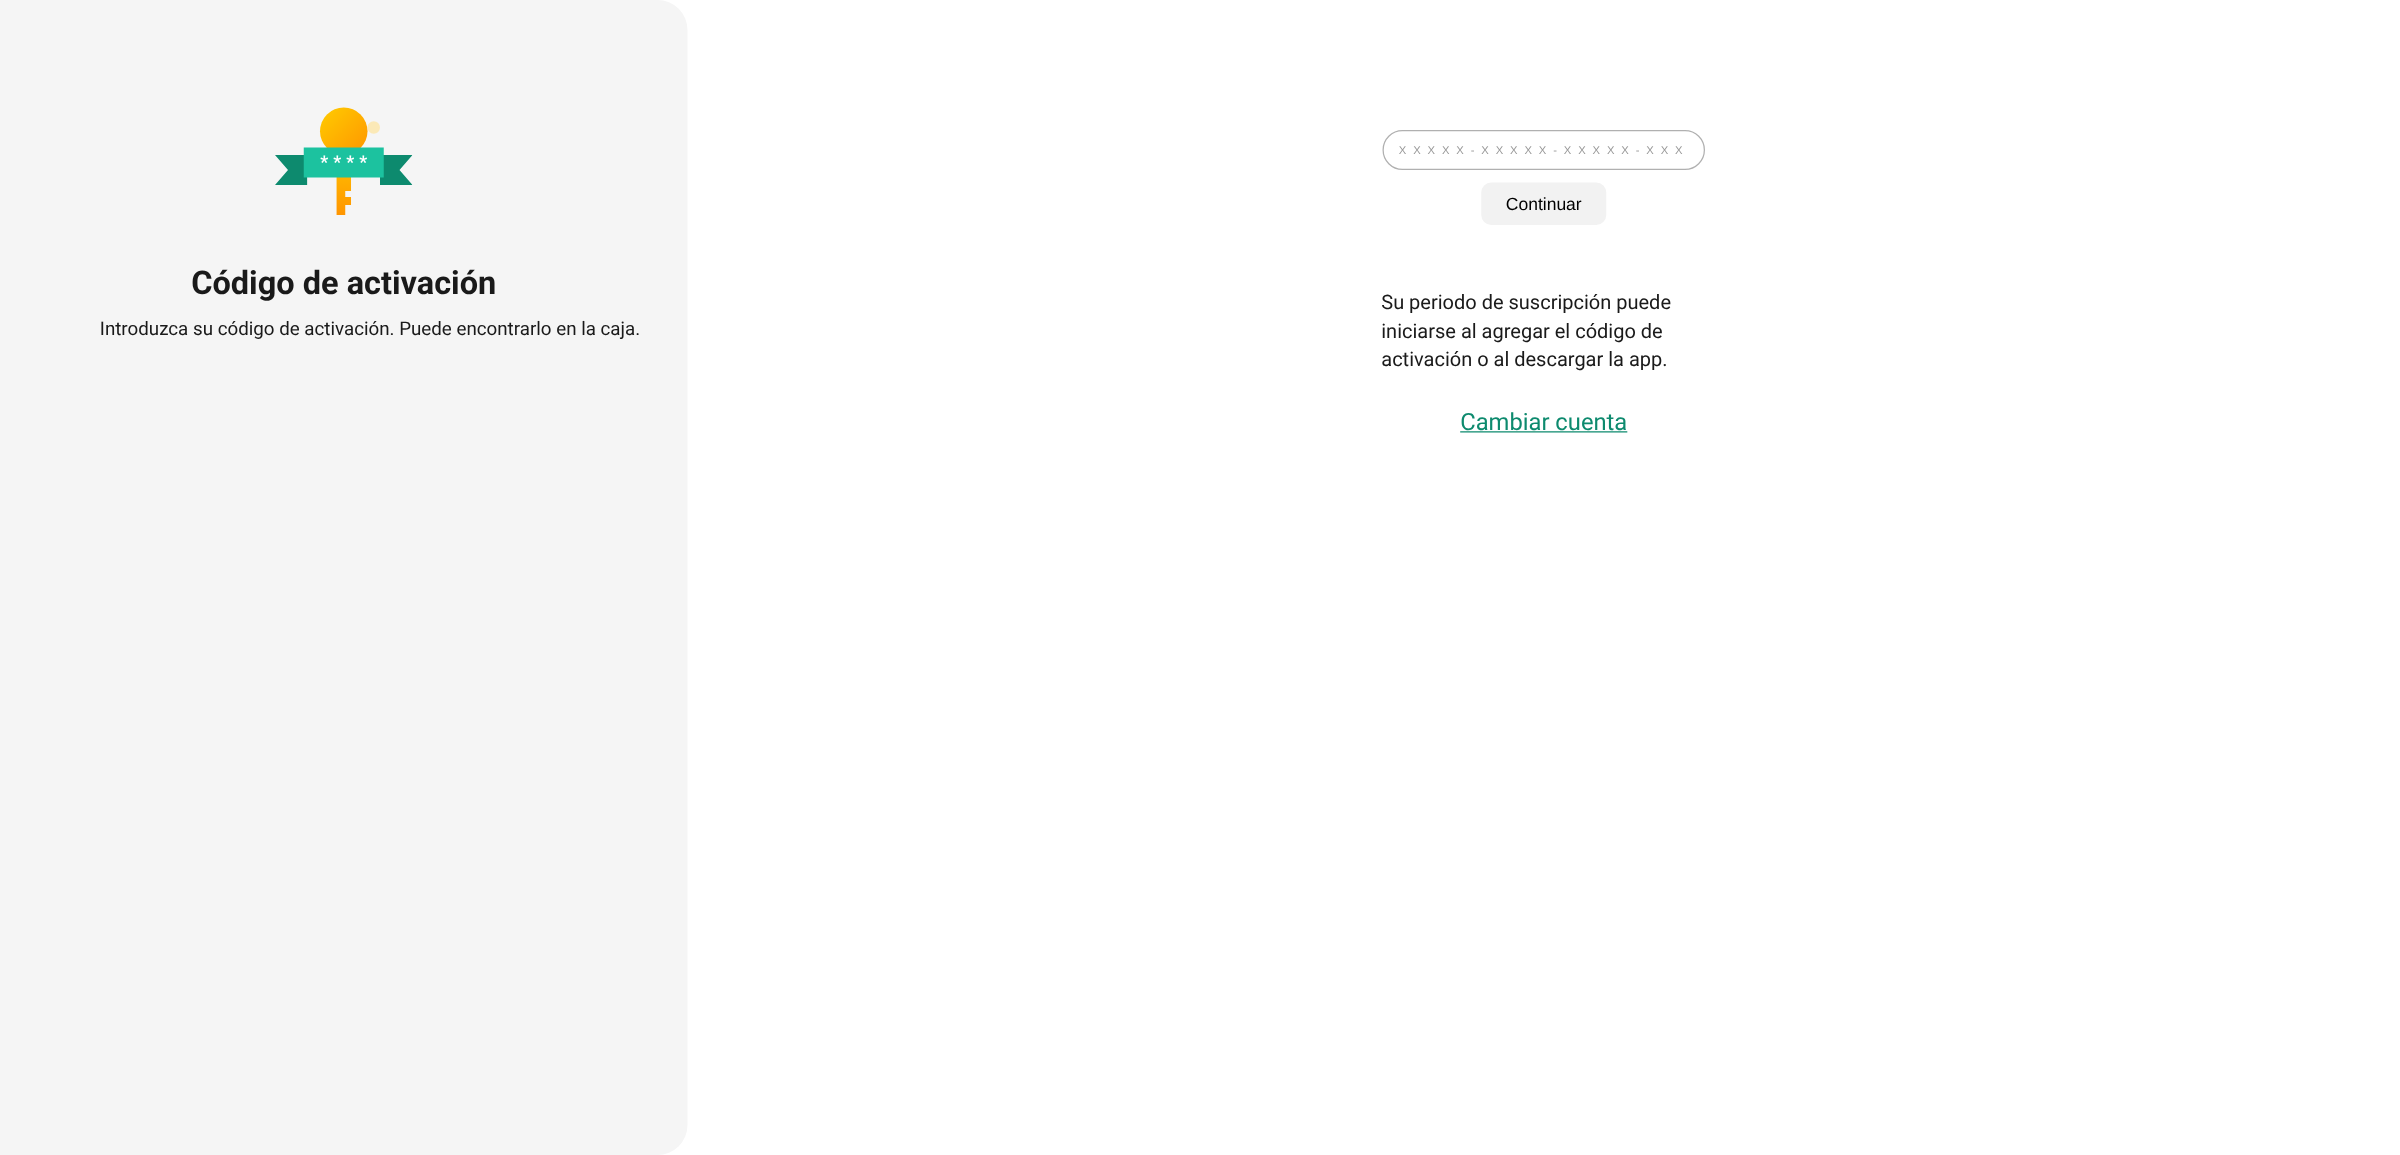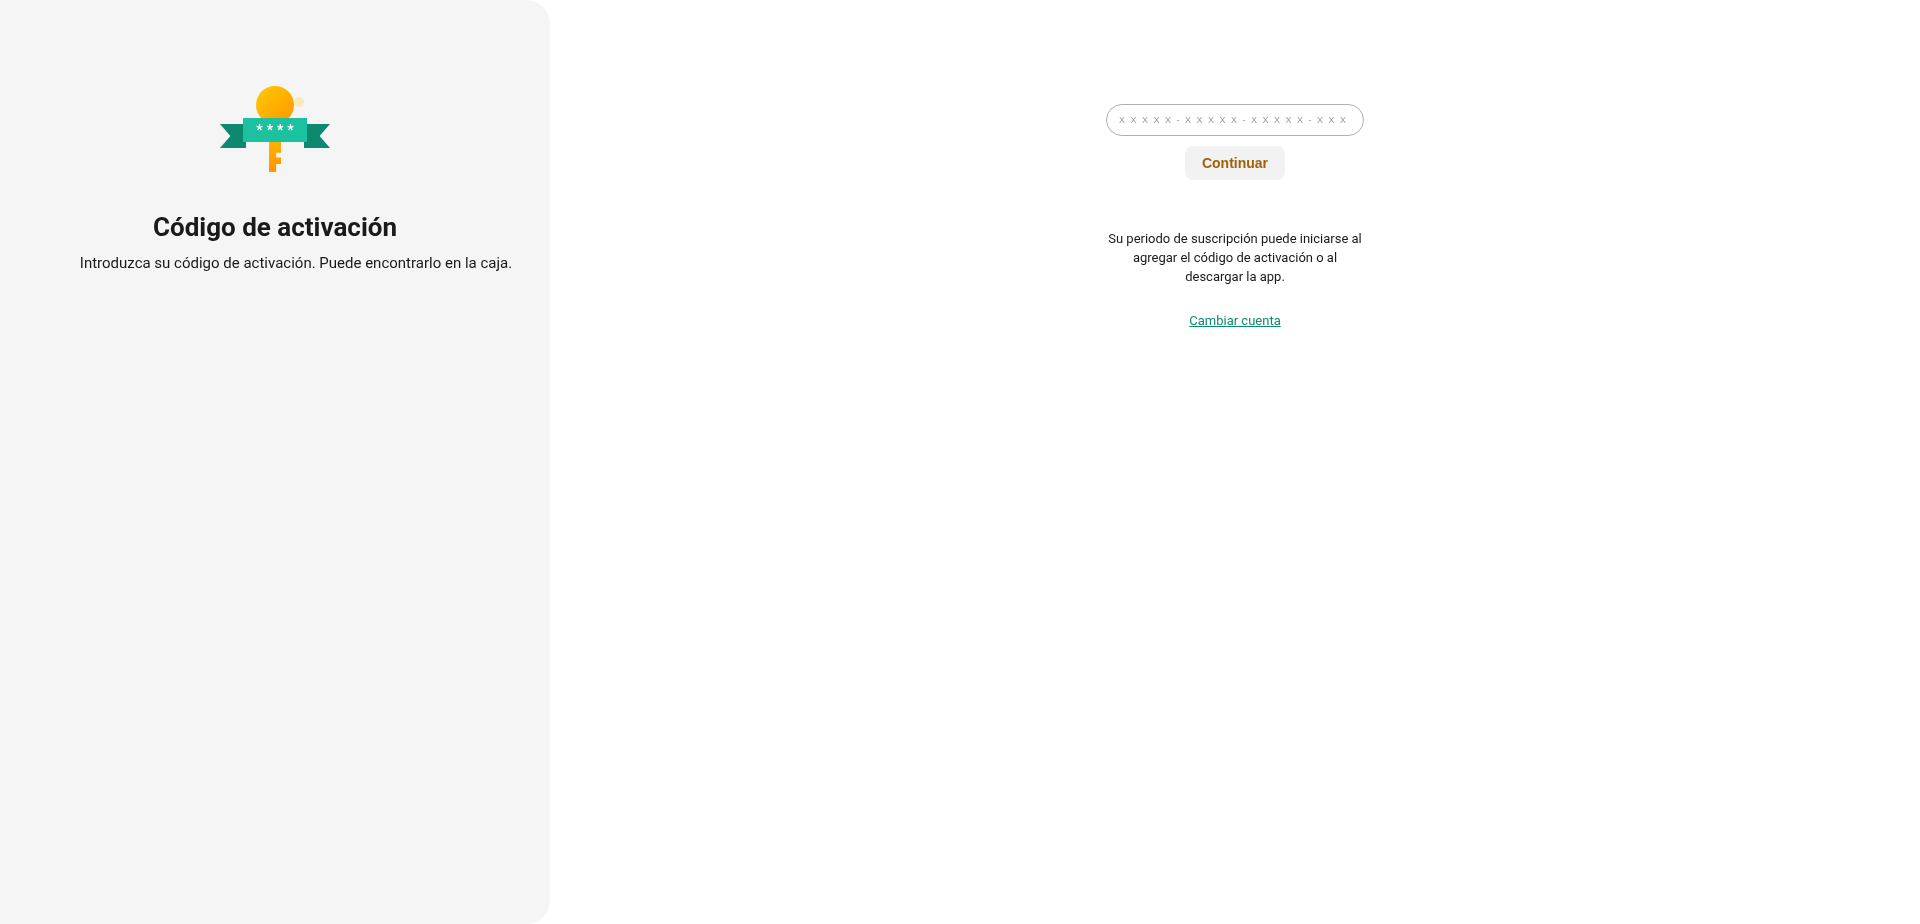--- a/index.html
+++ b/index.html
@@ -133,36 +133,36 @@
       color: #999;
       letter-spacing: 1.5px;
     }
     .continue-button {
       margin-top: 10px;
       width: 100px;
       height: 34px;
       border: none;
       border-radius: 8px;
       background: #f2f2f2;
-      color: #a16207;
+      color: #000000;
       font-size: 14px;
-      font-weight: 700;
+      font-weight: 400;
       cursor: not-allowed;
     }
     .info-text {
       margin-top: 50px;
-      font-size: 13px;
+      font-size: 16px;
       color: #1a1a1a;
-      text-align: center;
+      text-align: left;
       max-width: 260px;
       line-height: 1.45;
     }
     .change-account-link {
       margin-top: 26px;
-      font-size: 13px;
+      font-size: 19px;
       color: #0d8a6e;
       text-decoration: underline;
       cursor: pointer;
     }
   </style>
 </head>
 <body>
 
 <div class="left-panel">
   <div class="key-icon-wrapper">

